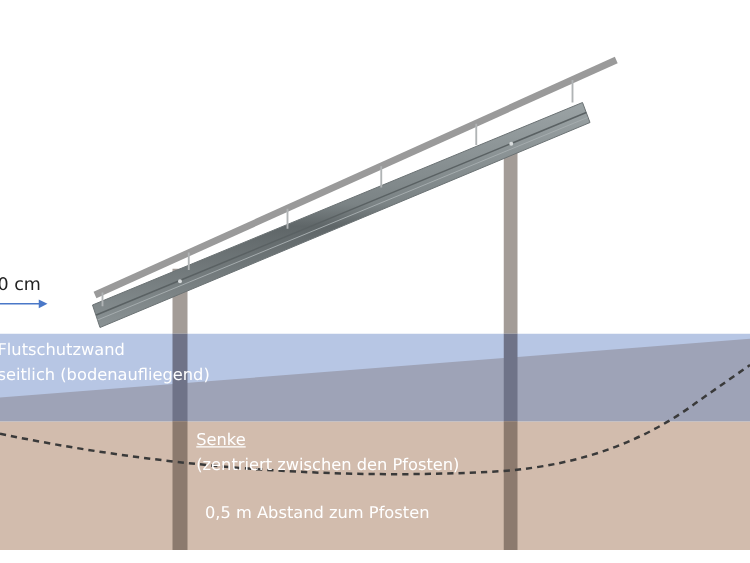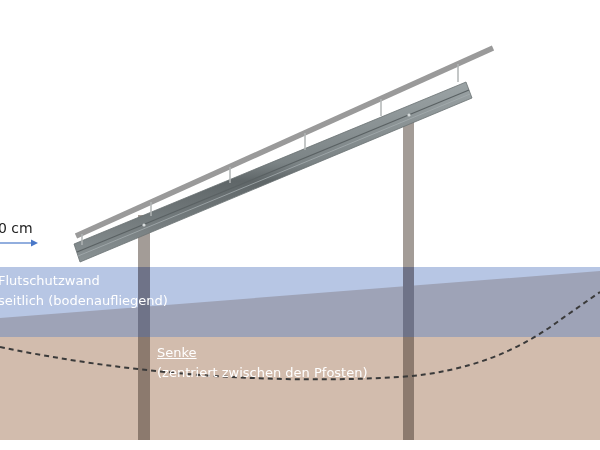--- a/index.html
+++ b/index.html
@@ -70,13 +70,14 @@
   </svg>
 
   <div class="label-dark" style="left:-2px; top:220px; font-size:14px;">0 cm</div>
 
   <div class="label" style="left:-2px; top:272px;">Flutschutzwand</div>
   <div class="label" style="left:-2px; top:292px;">seitlich (bodenaufliegend)</div>
 
   <div class="label" style="left:157px; top:344px;text-decoration:underline;">Senke</div>
   <div class="label" style="left:157px; top:364px;">(zentriert zwischen den Pfosten)</div>
 
+  <div class="label" style="left:164px; top:402px;">0,5 m Abstand zum Pfosten</div>
 </div>
 
 </body></html>

